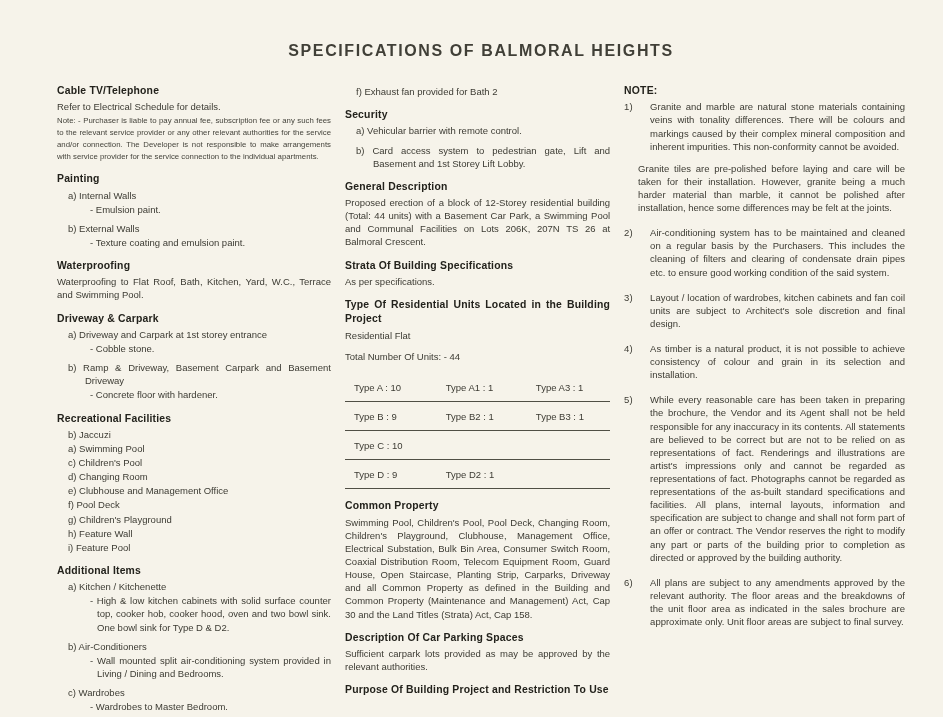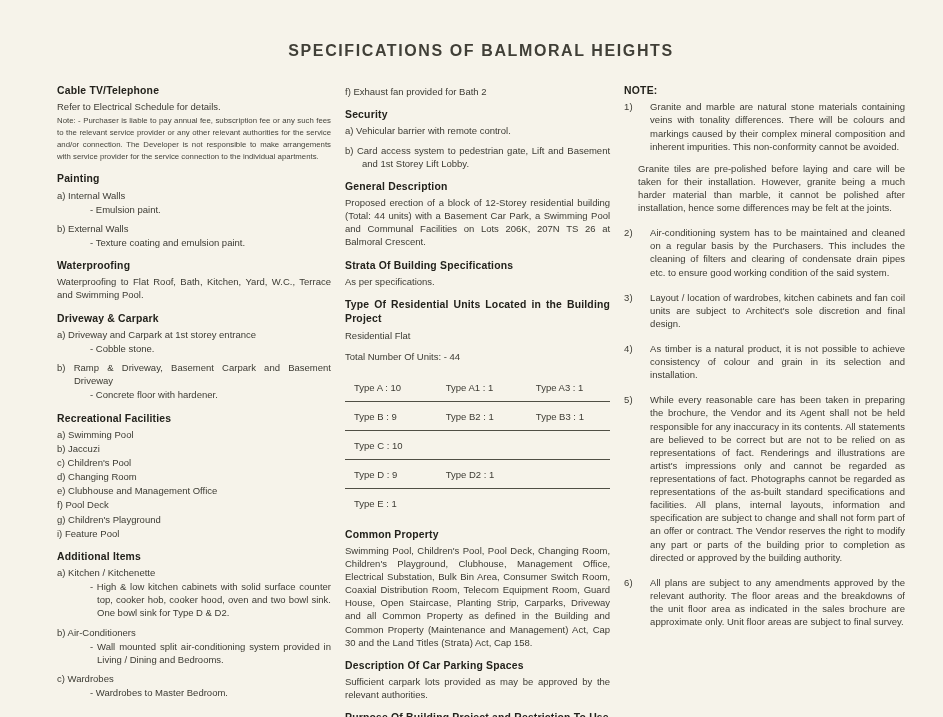--- a/index.html
+++ b/index.html
@@ -30,21 +30,21 @@
     font-weight:bold; font-size:10.4px; color:#23221c;
     margin:10px 0 2px; letter-spacing:0.2px; text-align:justify;
   }
   .col > .b-heading:first-child { margin-top:0; }
   .b-para { text-align:justify; margin-bottom:1px; }
   .b-para + .b-para { margin-top:8px; }
   .b-fine {
     font-size:7.8px; line-height:1.5; text-align:justify;
     color:#45443c; margin:2px 0 2px;
   }
-  .b-item { padding-left:17px; text-indent:-17px; margin-top:1px; text-align:justify; }
+  .b-item { padding-left:17px; text-indent:-17px; margin-top:1px; text-align:justify;margin-left:11px; }
   .b-sub  { padding-left:40px; text-indent:-7px; margin-top:1px; text-align:justify; }
   .b-sub + .b-item { margin-top:6px; }
   .gap-top { margin-top:6px; }
 
   .unit-table { margin:10px 0 4px; }
   .unit-row {
     display:flex; border-bottom:1px solid #504f45;
     padding:8px 0 7px;
   }
   .unit-row.last { border-bottom:none; }
@@ -73,27 +73,28 @@
         <div class="b-item">b) External Walls</div>
         <div class="b-sub">- Texture coating and emulsion paint.</div>
         <div class="b-heading">Waterproofing</div>
         <div class="b-para">Waterproofing to Flat Roof, Bath, Kitchen, Yard, W.C., Terrace and Swimming Pool.</div>
         <div class="b-heading">Driveway &amp; Carpark</div>
         <div class="b-item">a) Driveway and Carpark at 1st storey entrance</div>
         <div class="b-sub">- Cobble stone.</div>
         <div class="b-item">b) Ramp &amp; Driveway, Basement Carpark and Basement Driveway</div>
         <div class="b-sub">- Concrete floor with hardener.</div>
         <div class="b-heading">Recreational Facilities</div>
+        <div class="b-item">b) Jaccuzi</div>
         <div class="b-item">a) Swimming Pool</div>
-        <div class="b-item">b) Jaccuzi</div>
         <div class="b-item">c) Children's Pool</div>
         <div class="b-item">d) Changing Room</div>
         <div class="b-item">e) Clubhouse and Management Office</div>
         <div class="b-item">f) Pool Deck</div>
         <div class="b-item">g) Children's Playground</div>
+        <div class="b-item">h) Feature Wall</div>
         <div class="b-item">i) Feature Pool</div>
         <div class="b-heading">Additional Items</div>
         <div class="b-item">a) Kitchen / Kitchenette</div>
         <div class="b-sub">- High &amp; low kitchen cabinets with solid surface counter top, cooker hob, cooker hood, oven and two bowl sink. One bowl sink for Type D &amp; D2.</div>
         <div class="b-item gap-top">b) Air-Conditioners</div>
         <div class="b-sub">- Wall mounted split air-conditioning system provided in Living / Dining and Bedrooms.</div>
         <div class="b-item gap-top">c) Wardrobes</div>
         <div class="b-sub">- Wardrobes to Master Bedroom.</div>
       </div>
       <div class="col col-middle">
@@ -122,25 +123,20 @@
           <div class="unit-row">
             <span class="unit-cell">Type C : 10</span>
             <span class="unit-cell"></span>
             <span class="unit-cell"></span>
           </div>
           <div class="unit-row">
             <span class="unit-cell">Type D : 9</span>
             <span class="unit-cell">Type D2 : 1</span>
             <span class="unit-cell"></span>
           </div>
-          <div class="unit-row last">
-            <span class="unit-cell">Type E : 1</span>
-            <span class="unit-cell"></span>
-            <span class="unit-cell"></span>
-          </div>
         </div>
         <div class="b-heading">Common Property</div>
         <div class="b-para">Swimming Pool, Children's Pool, Pool Deck, Changing Room, Children's Playground, Clubhouse, Management Office, Electrical Substation, Bulk Bin Area, Consumer Switch Room, Coaxial Distribution Room, Telecom Equipment Room, Guard House, Open Staircase, Planting Strip, Carparks, Driveway and all Common Property as defined in the Building and Common Property (Maintenance and Management) Act, Cap 30 and the Land Titles (Strata) Act, Cap 158.</div>
         <div class="b-heading">Description Of Car Parking Spaces</div>
         <div class="b-para">Sufficient carpark lots provided as may be approved by the relevant authorities.</div>
         <div class="b-heading">Purpose Of Building Project and Restriction To Use</div>
       </div>
       <div class="col col-right">
         <div class="b-heading">NOTE:</div>
         <div class="b-note">

